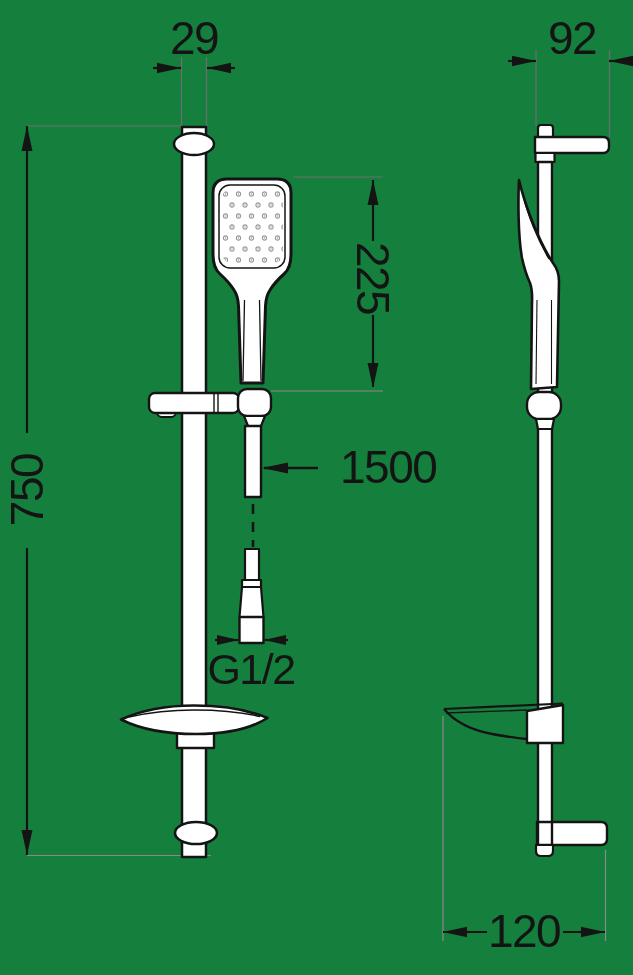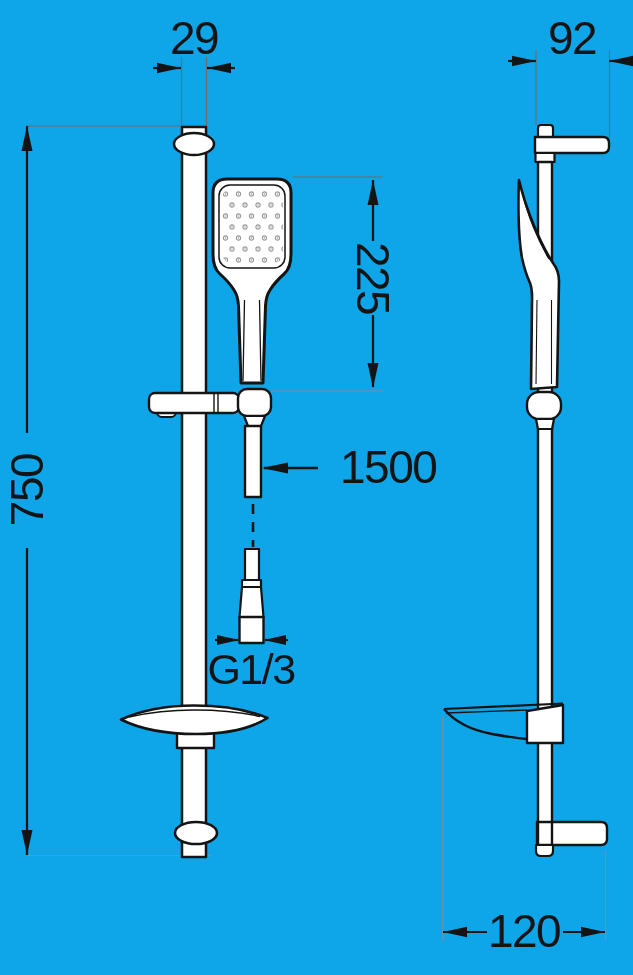--- a/index.html
+++ b/index.html
@@ -1,17 +1,17 @@
 <!DOCTYPE html>
 <html><head>
 <meta charset="utf-8">
 <style>
   html,body{margin:0;padding:0;background:#fff;}
   #canvas{
-    position:relative;width:633px;height:975px;background:#0ea5e9;
+    position:relative;width:633px;height:975px;background:#15803d;
     font-family:"Liberation Sans", sans-serif;overflow:hidden;
   }
   #drawing-svg{position:absolute;left:0;top:0;}
   .dim-label{
     position:absolute;color:#141414;font-size:46px;line-height:1;
     letter-spacing:-1.5px;text-align:center;white-space:nowrap;
     font-family:"Liberation Sans", sans-serif;
   }
   .dim-label.small{font-size:43px;}
   .rot-ccw{transform:rotate(-90deg);}
@@ -157,17 +157,17 @@
 <div class="dim-label" style="left:134px;top:15px;width:120px;">29</div>
 
 <div class="dim-label" style="left:512px;top:15px;width:120px;">92</div>
 
 <div class="dim-label rot-cw" style="left:336px;top:255px;width:74px;">225</div>
 
 <div class="dim-label" style="left:340px;top:444px;width:140px;text-align:left;">1500</div>
 
 <div class="dim-label rot-ccw" style="left:-28px;top:467px;width:110px;">750</div>
 
-<div class="dim-label small" style="left:191px;top:648px;width:120px;">G1/3</div>
+<div class="dim-label small" style="left:191px;top:648px;width:120px;">G1/2</div>
 
 <div class="dim-label" style="left:464px;top:908px;width:120px;">120</div>
 
 </div>
 
 </body></html>

